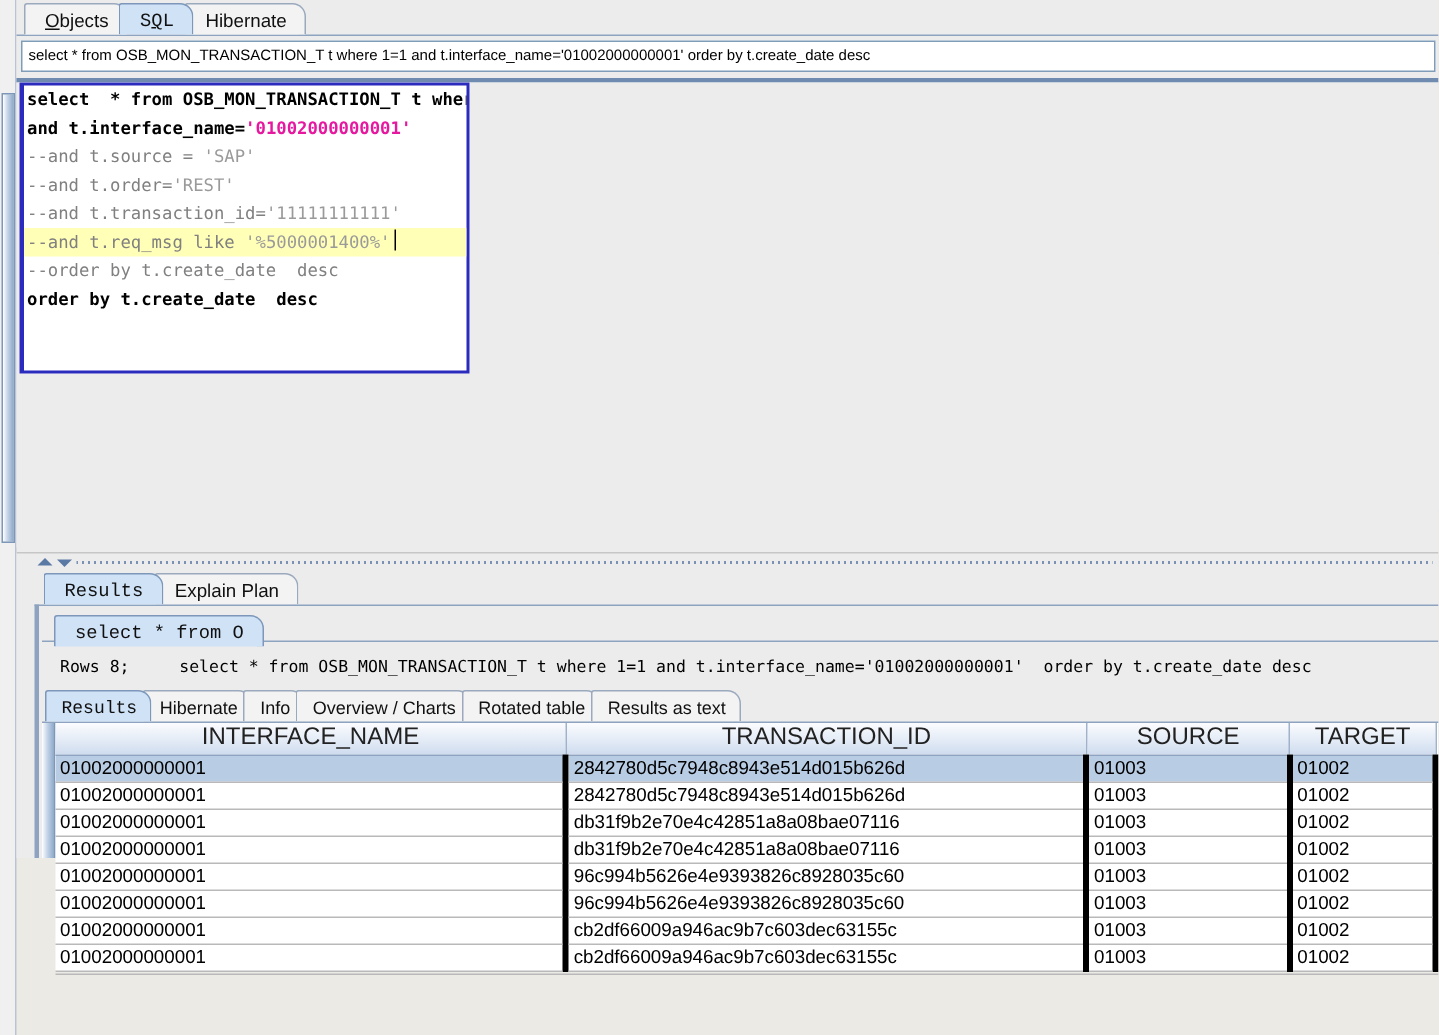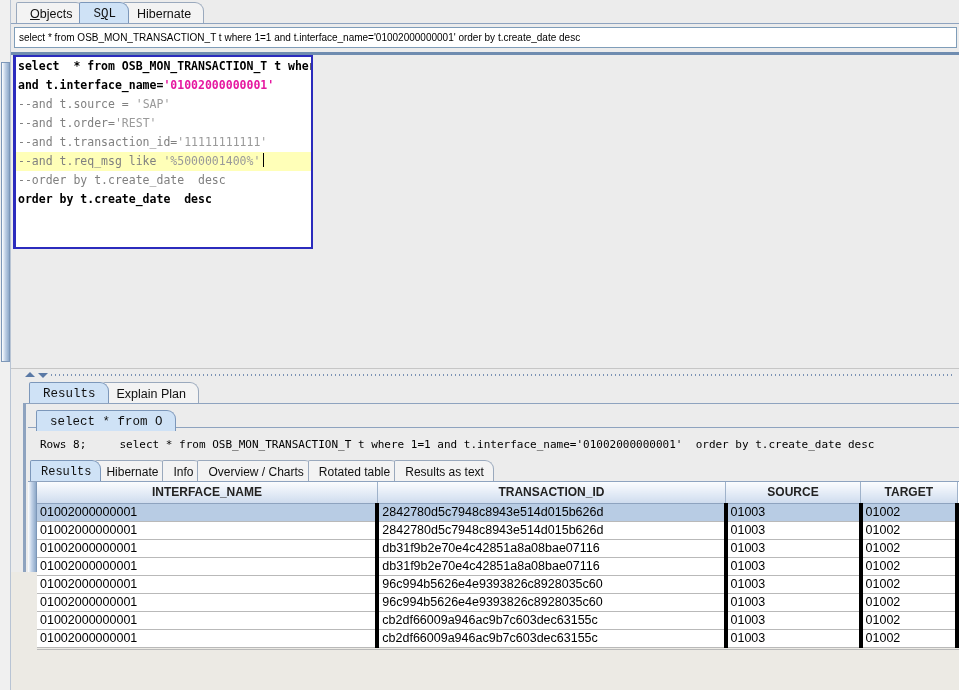--- a/index.html
+++ b/index.html
@@ -179,24 +179,24 @@
     border-collapse: collapse;
     table-layout: fixed;
     background: #fff;
     font-size: 12.5px;
   }
   table.grid th {
     height: 21px;
     background: linear-gradient(to bottom, #fbfcfe 0%, #e3ebf6 55%, #cfdcee 100%);
     border-right: 1px solid #9fb2ca;
     border-bottom: 1px solid #8ea3bf;
-    font-weight: bold;
+    font-weight: normal;
     color: #222;
     text-align: center;
-    font-size: 12px;
+    font-size: 16px;
     padding: 0 4px;
     white-space: nowrap;
     overflow: hidden;
     margin-top: 14px;
   }
   table.grid td {
     height: 18px;
     border-right: 4px solid #000000;
     border-bottom: 1px solid #b9b9b9;
     padding: 0 2px 0 3px;

